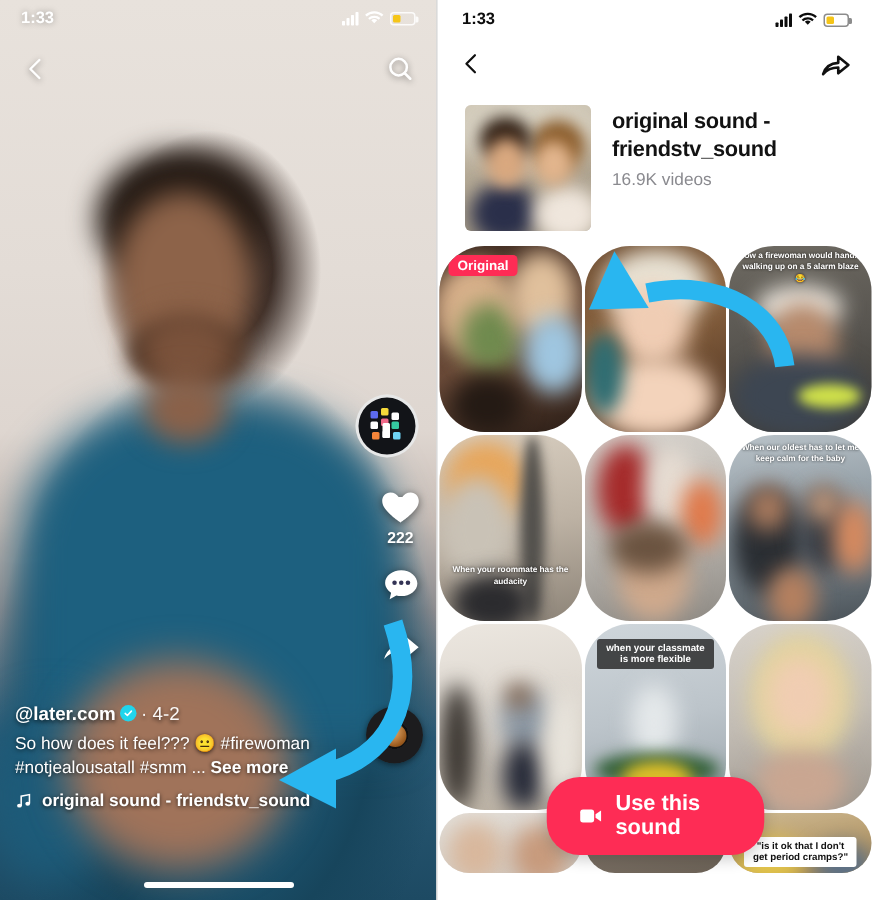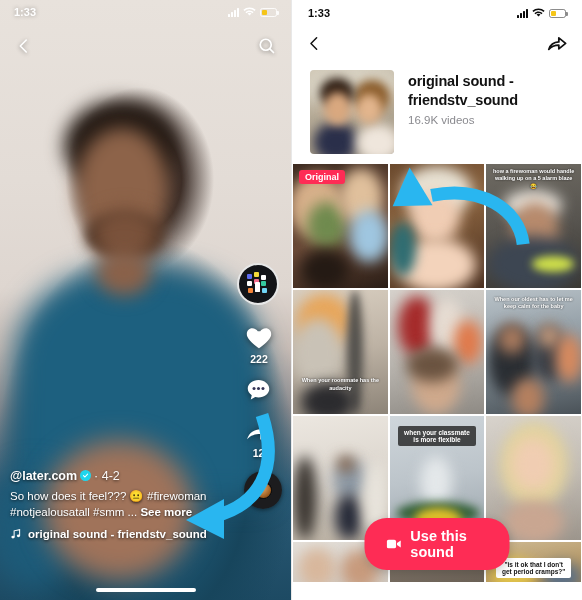--- a/index.html
+++ b/index.html
@@ -60,21 +60,21 @@
   .logo-grid i { position:absolute; width:5px; height:5px; border-radius:1px; }
 
   .overlay-text {
     position:absolute; left:16px; right:56px; top:340px; z-index:5;
     color:#fff; font-size:15.5px; font-weight:bold; line-height:1.28; text-align:center;
     text-shadow: -1px -1px 0 #000, 1px -1px 0 #000, -1px 1px 0 #000, 1px 1px 0 #000,
                  0 2px 5px rgba(0,0,0,.55);
   }
 
   .rail { position:absolute; right:9px; top:322px; z-index:6;
-    display:flex; flex-direction:column; align-items:flex-start; gap:4px; }
+    display:flex; flex-direction:column; align-items:flex-end; gap:4px; }
   .rail-item { display:flex; flex-direction:column; align-items:center; gap:1px; }
   .rail-ic { color:#fff; filter:drop-shadow(0 1px 3px rgba(0,0,0,.5)); display:block; }
   .rail-lbl { color:#fff; font-size:10.5px; font-weight:bold; text-shadow:0 1px 3px rgba(0,0,0,.6); }
   .disc { width:38px; height:38px; border-radius:50%;
     background:radial-gradient(circle at 50% 50%, #0f0f10 0 34%, #1c1c1e 34% 100%);
     display:flex; align-items:center; justify-content:center; margin-top:8px;
     box-shadow:0 1px 4px rgba(0,0,0,.5); }
   .disc i { width:15px; height:15px; border-radius:50%;
     background:radial-gradient(circle at 35% 30%, #f0b878, #9a5a1e 70%, #613a10); display:block; }
 
@@ -122,21 +122,21 @@
 
   .sound-meta { flex:1; min-width:0; padding-top:2px; }
   .sound-title { font-size:14.5px; font-weight:bold; color:#121212; line-height:1.3; letter-spacing:-.2px; }
   .sound-artist { font-size:11.5px; color:#8a8a8f; margin-top:7px; display:flex; align-items:center; gap:4px; }
   .sound-count { font-size:11.5px; color:#8a8a8f; margin-top:4px; }
   .fav-btn { margin-top:11px; display:inline-flex; align-items:center; gap:6px;
     border:1px solid #d9d9dd; border-radius:3px; padding:6px 11px; background:#fff;
     font-size:12px; font-weight:bold; color:#161823; }
 
   .grid { display:grid; grid-template-columns:repeat(3,1fr); gap:2px; padding:0 1px; }
-  .cell { position:relative; height:124px; overflow:hidden; background:#ddd; }
+  .cell { position:relative; height:124px; overflow:hidden; background:#ddd;border-radius:30px; }
   .cell .g { position:absolute; border-radius:50%; filter:blur(7px); }
   .cell-cap { position:absolute; left:5px; right:5px; color:#fff; font-size:5.5px; line-height:1.35;
     text-align:center; text-shadow:0 0 2px rgba(0,0,0,.8); font-weight:bold; }
   .orig-badge { position:absolute; left:6px; top:6px; background:#fe2c55; color:#fff;
     font-size:9px; font-weight:bold; padding:2px 6px; border-radius:3px; z-index:3; }
   .cap-chip { position:absolute; left:8px; right:8px; top:10px; background:rgba(30,30,30,.78);
     color:#fff; font-size:6.5px; font-weight:bold; text-align:center; padding:3px 4px; border-radius:2px; }
   .cap-white { position:absolute; left:10px; right:10px; bottom:12px; background:#fff; color:#111;
     font-size:6.5px; font-weight:bold; text-align:center; padding:3px; border-radius:2px; }
 

